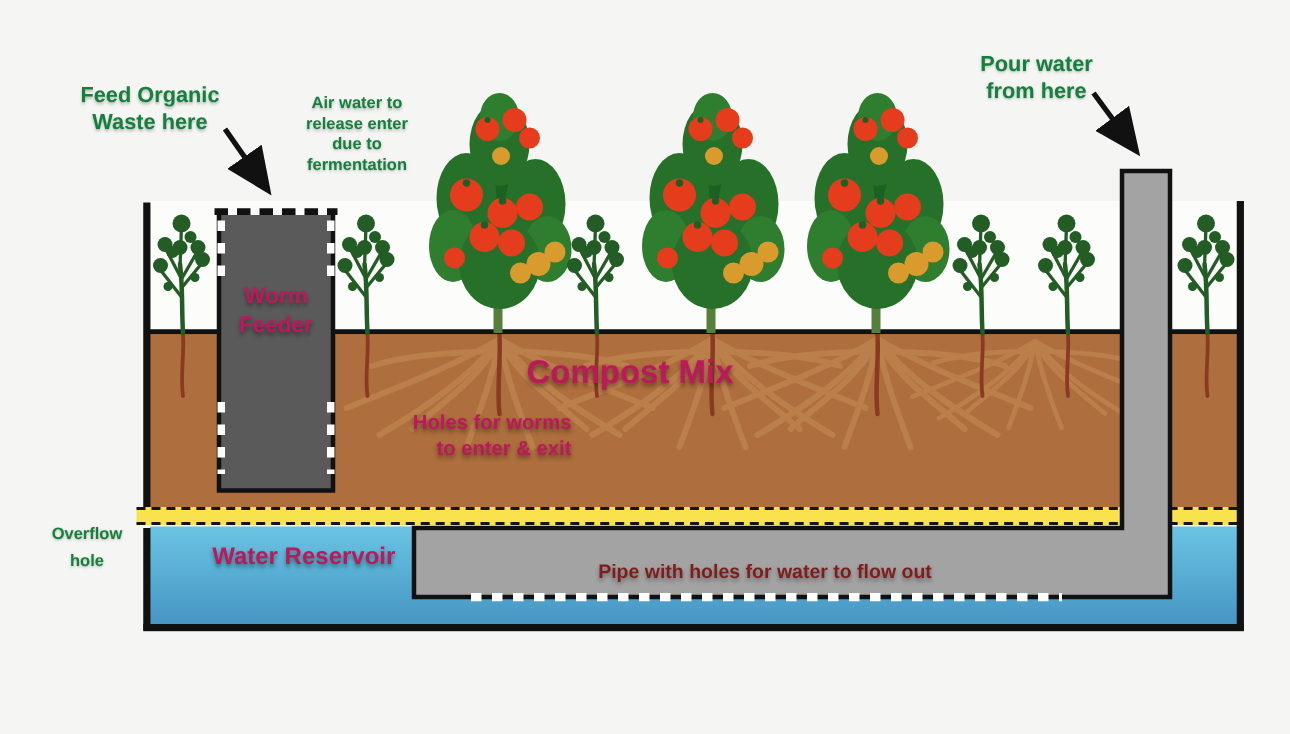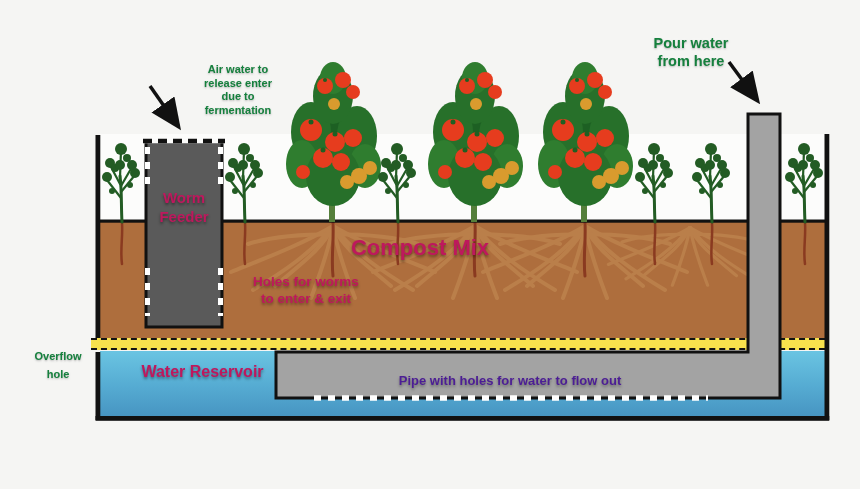--- a/index.html
+++ b/index.html
@@ -19,24 +19,24 @@
     background:linear-gradient(180deg,#6ac4e2 0%,#55abd2 55%,#4795c2 100%);
   }
   #overlay-svg{left:0;top:0;width:860px;height:489px;}
   .label{position:absolute;font-weight:bold;text-align:center;}
   .black-label{color:#15803d;text-shadow:0 1px 2px rgba(110,110,110,.5),0 0 4px rgba(255,255,255,.95);}
   .white-label{color:#be185d;text-shadow:0 2px 3px rgba(0,0,0,.42);}
   #feed-label{left:25px;top:55px;width:150px;font-size:14.5px;line-height:18px;}
   #airholes-label{left:190px;top:63px;width:96px;font-size:11px;line-height:13.5px;}
   #pour-label{left:637px;top:34px;width:108px;font-size:14.5px;line-height:18px;}
   #feeder-label{left:146px;top:188px;width:76px;font-size:15px;line-height:19px;}
-  #wormholes-label{left:231px;top:274px;width:150px;font-size:13.5px;line-height:16.5px;text-align:center;}
+  #wormholes-label{left:231px;top:274px;width:150px;font-size:13.5px;line-height:16.5px;text-align:right;}
   #compost-label{left:320px;top:235px;width:200px;font-size:22px;}
   #reservoir-label{left:115px;top:363px;width:175px;font-size:16px;}
-  #pipe-label{left:295px;top:373px;width:430px;font-size:13px;color:#4c1d95;}
+  #pipe-label{left:295px;top:373px;width:430px;font-size:13px;color:#7f1d1d;}
   #overflow-label{left:10px;top:347px;width:96px;font-size:11px;line-height:18px;}
 </style>
 </head>
 <body>
 
 <div id="stage">
 
   <div class="abs" id="bed-interior"></div>
   <div class="abs" id="compost-layer"></div>
   <div class="abs" id="drain-layer"></div>
@@ -177,20 +177,24 @@
       <use href="#seedling" transform="translate(687,134)"></use>
       <use href="#seedling" transform="translate(780,134)"></use>
     </g>
 
     <g stroke="#111" stroke-width="3.5">
       <line x1="150" y1="86" x2="178" y2="126" marker-end="url(#ah)"></line>
       <line x1="729" y1="62" x2="757" y2="100" marker-end="url(#ah)"></line>
     </g>
   </svg>
 
+  <div class="label black-label" id="feed-label">
+    <div>Feed Organic</div>
+    <div>Waste here</div>
+  </div>
 
   <div class="label black-label" id="airholes-label">
     <div>Air water to</div>
     <div>release enter</div>
     <div>due to</div>
     <div>fermentation</div>
   </div>
 
   <div class="label black-label" id="pour-label">
     <div>Pour water</div>

